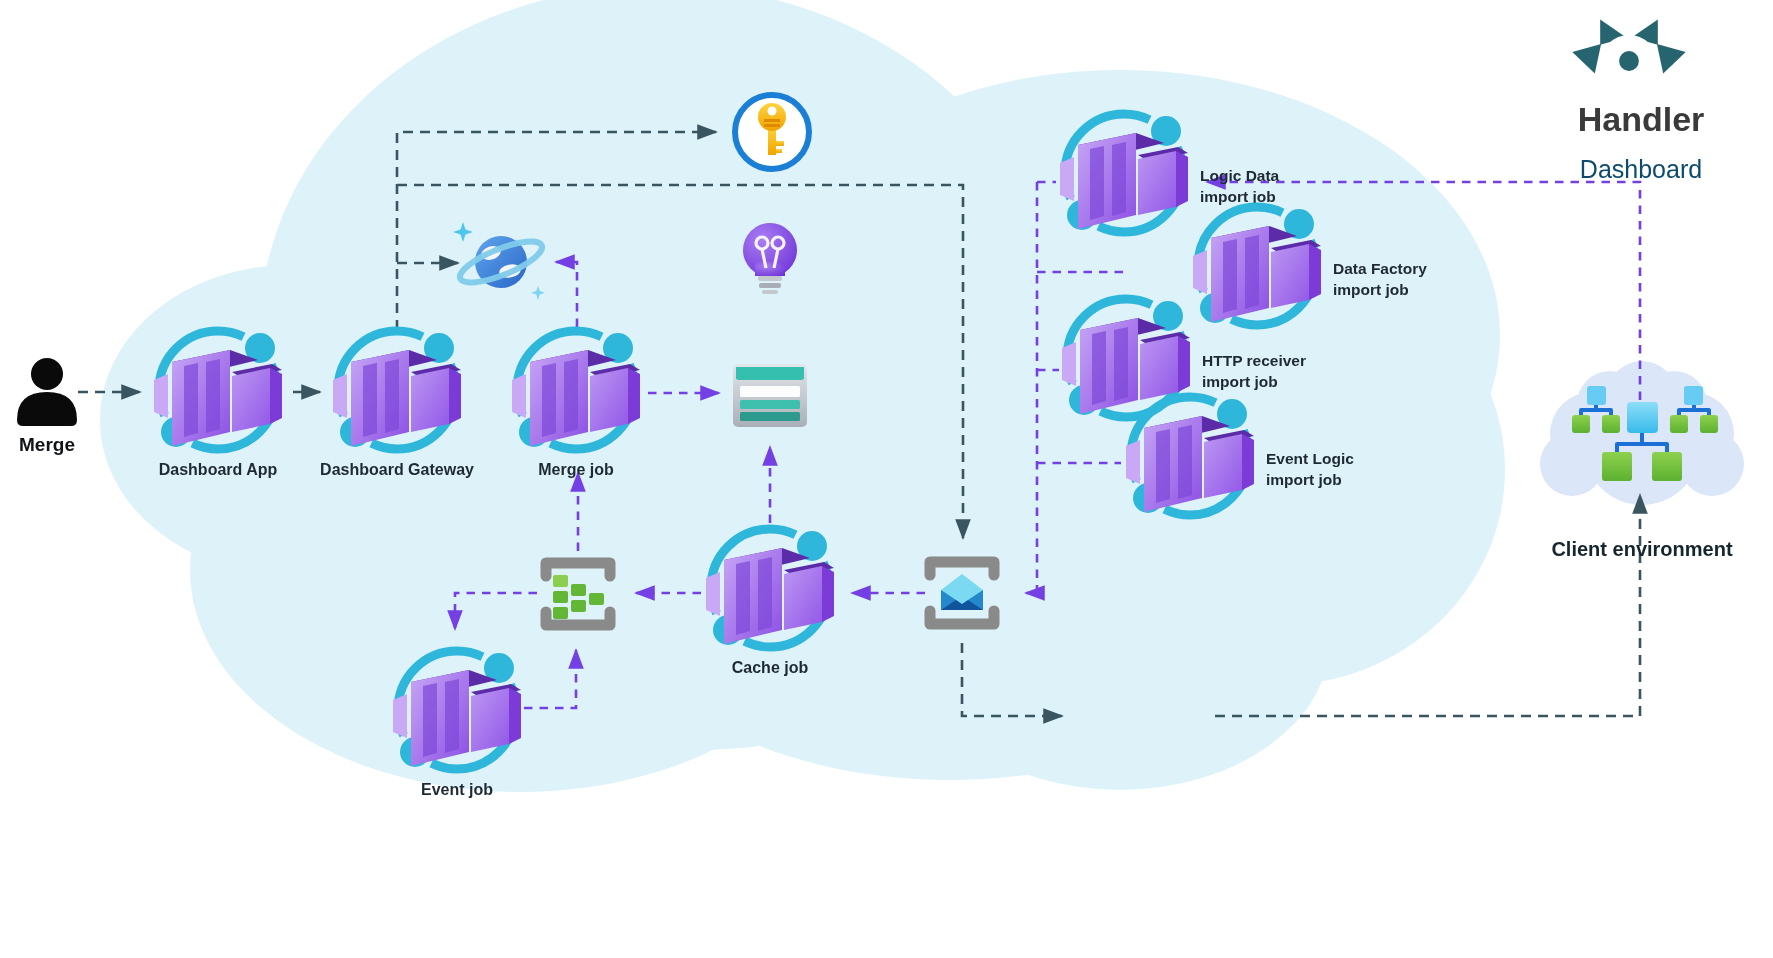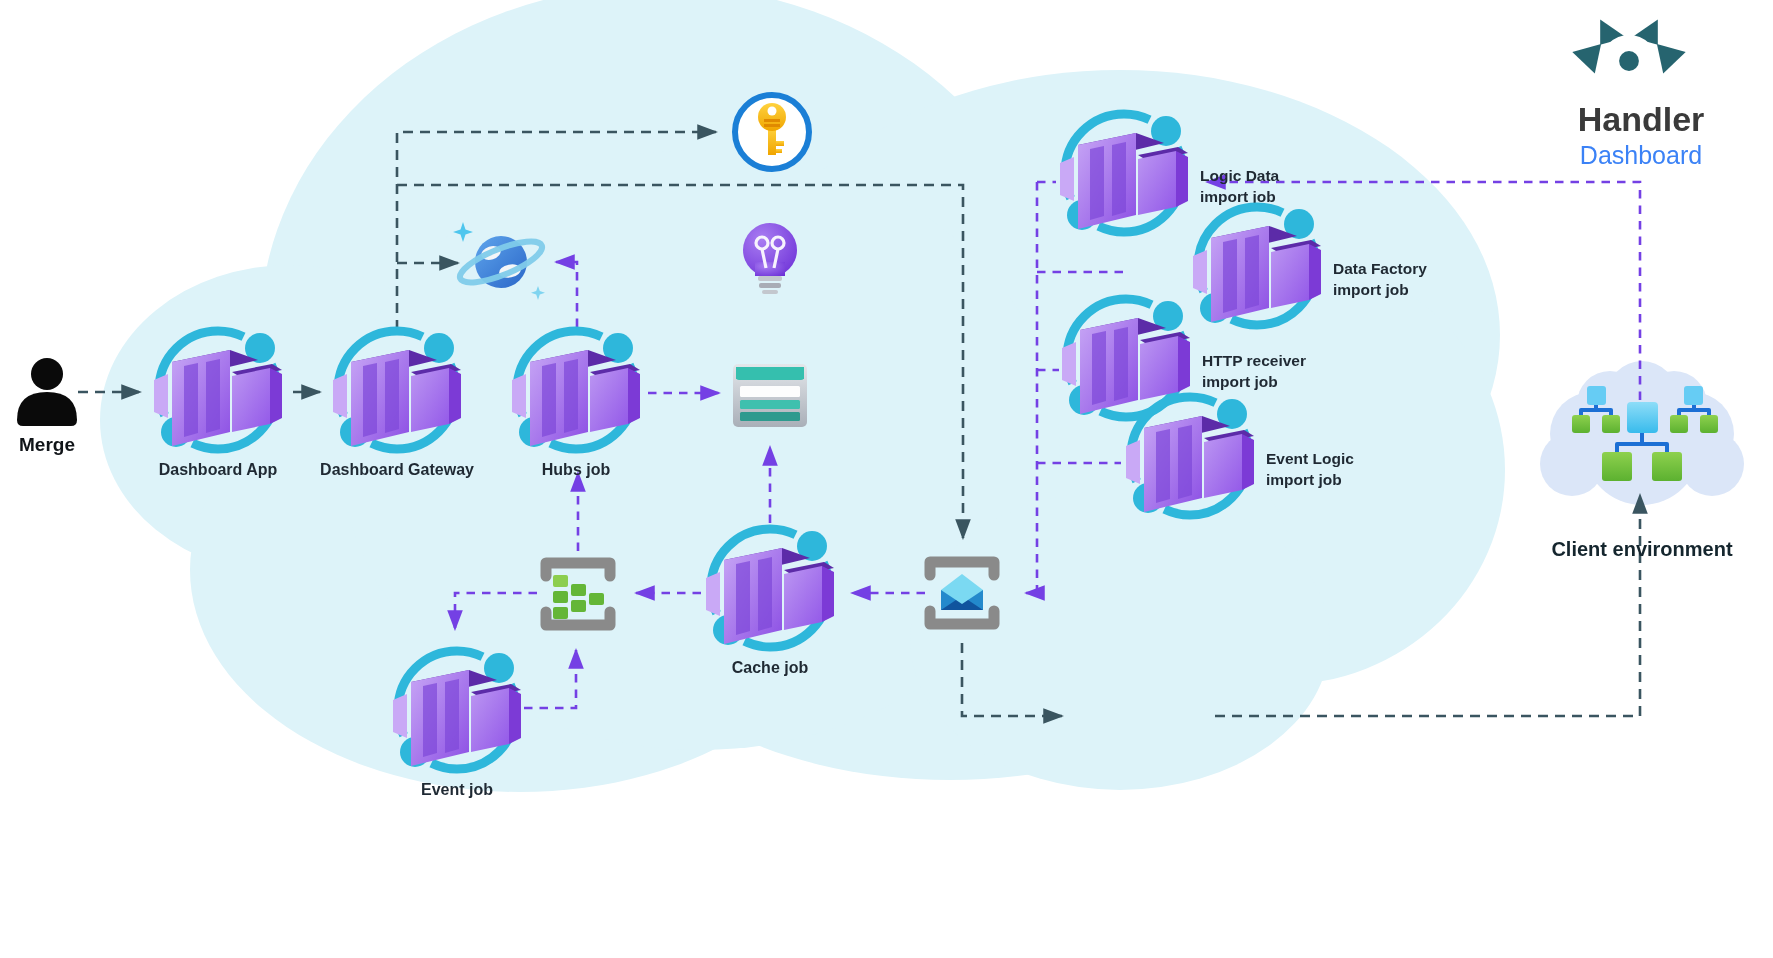--- a/index.html
+++ b/index.html
@@ -16,21 +16,21 @@
   .nlabel{font-weight:700;font-size:16px;line-height:1.15;color:var(--label-color);
           text-align:center;white-space:nowrap;margin-top:1px;}
   .node.import{display:block}
   .ilabel{position:absolute;left:146px;top:62px;font-weight:700;font-size:15.5px;
           line-height:21px;color:var(--label-color);text-align:left;white-space:nowrap;}
   #client-node{display:flex;flex-direction:column;align-items:center;width:78px;}
   #client-node .nlabel{font-size:19px;color:#101418;margin-top:6px;}
   #env-label{font-weight:700;font-size:20px;color:#15262e;width:280px;text-align:center;}
   #brand{width:150px;text-align:center;}
   .brand-title{font-weight:700;font-size:34px;color:#3a3a3a;line-height:1.05;margin-top:-4px;}
-  .brand-sub{font-weight:400;font-size:25px;color:#3b82f6;line-height:1.1;margin-top:4px;}
+  .brand-sub{font-weight:400;font-size:25px;color:#0c4a6e;line-height:1.1;margin-top:18px;}
   .edge{fill:none;stroke-width:2.6px;}
   .edge.g{stroke:var(--arrow-gray);stroke-dasharray:10 7;}
   .edge.p{stroke:var(--arrow-purple);stroke-dasharray:8.5 7;}
 </style>
 </head>
 <body>
 
 <svg width="0" height="0" style="position:absolute" aria-hidden="true">
 <defs>
   <linearGradient id="cgF" x1="0" y1="0" x2="1" y2="1">
@@ -256,21 +256,21 @@
   <div class="node" style="left:327px;top:320px">
     <svg class="cicon">
         <use href="#sym-container"></use>
       </svg>
     <div class="nlabel">Dashboard Gateway</div>
   </div>
   <div class="node" style="left:506px;top:320px">
     <svg class="cicon">
         <use href="#sym-container"></use>
       </svg>
-    <div class="nlabel">Hubs job</div>
+    <div class="nlabel">Merge job</div>
   </div>
   <div class="node" style="left:700px;top:518px">
     <svg class="cicon">
         <use href="#sym-container"></use>
       </svg>
     <div class="nlabel">Cache job</div>
   </div>
   <div class="node" style="left:387px;top:640px">
     <svg class="cicon">
         <use href="#sym-container"></use>

